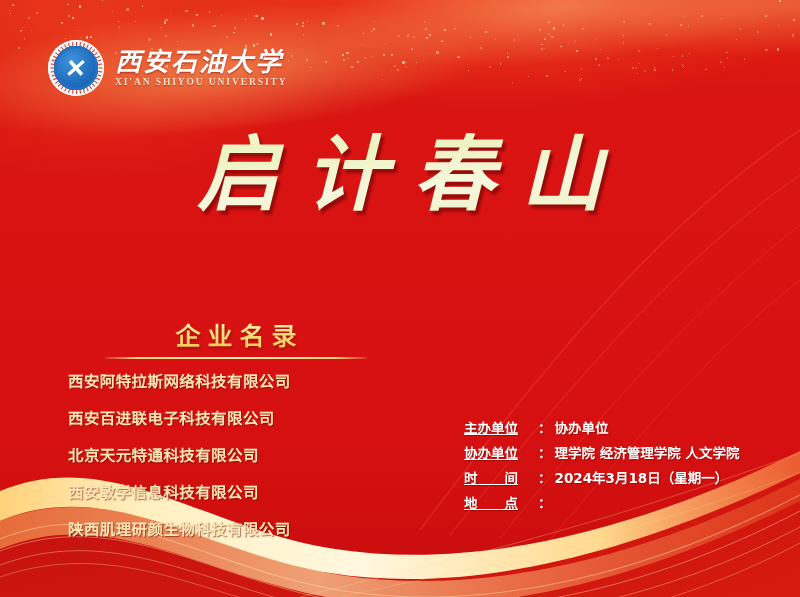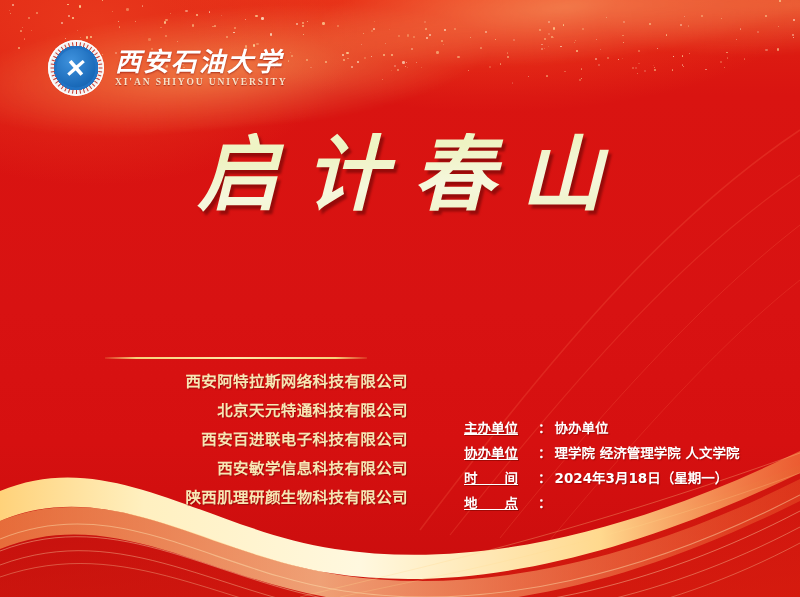--- a/index.html
+++ b/index.html
@@ -109,22 +109,22 @@
     -webkit-background-clip:text;background-clip:text;color:transparent;
     filter:drop-shadow(1px 2px 1px rgba(110,10,0,.45));
     white-space:nowrap;
   }
   .rule{
     position:absolute;left:105px;top:357px;width:262px;height:2px;
     background:linear-gradient(90deg,rgba(246,200,98,.15) 0%,#f7d37a 12%,#ffe9a8 50%,#f7d37a 88%,rgba(246,200,98,.15) 100%);
   }
 
   .company-list{
-    position:absolute;left:68px;top:372px;width:340px;text-align:right;
-    display:flex;flex-direction:column;gap:8px;
+    position:absolute;left:68px;top:372px;width:340px;text-align:left;
+    display:flex;flex-direction:column;gap:16px;
   }
   .company{
     color:#f7e6b4;font-size:15.5px;font-weight:700;line-height:21px;letter-spacing:.4px;
     font-family:"DejaVu Sans","Liberation Sans",sans-serif;
     text-shadow:1px 1px 1px rgba(110,5,0,.55);
     white-space:nowrap;
   }
 
   
   .info-block{
@@ -465,25 +465,26 @@
     </div>
     <div class="uni-names">
       <div class="uni-cn">西安石油大学</div>
       <div class="uni-en">XI'AN SHIYOU UNIVERSITY</div>
     </div>
   </div>
 
   <div class="calli">启计春山</div>
 
 
+  <div class="section-head">企业名录</div>
   <div class="rule"></div>
   <div class="company-list" id="company-list">
       <div class="company">西安阿特拉斯网络科技有限公司</div>
+      <div class="company">西安百进联电子科技有限公司</div>
       <div class="company">北京天元特通科技有限公司</div>
-      <div class="company">西安百进联电子科技有限公司</div>
       <div class="company">西安敏学信息科技有限公司</div>
       <div class="company">陕西肌理研颜生物科技有限公司</div>
     </div>
 
   <div class="info-block" id="info-block">
       <div class="info-row">
         <span class="info-label">主办单位</span>
         <span class="info-colon">：</span>
         <span class="info-value">协办单位</span>
       </div>

